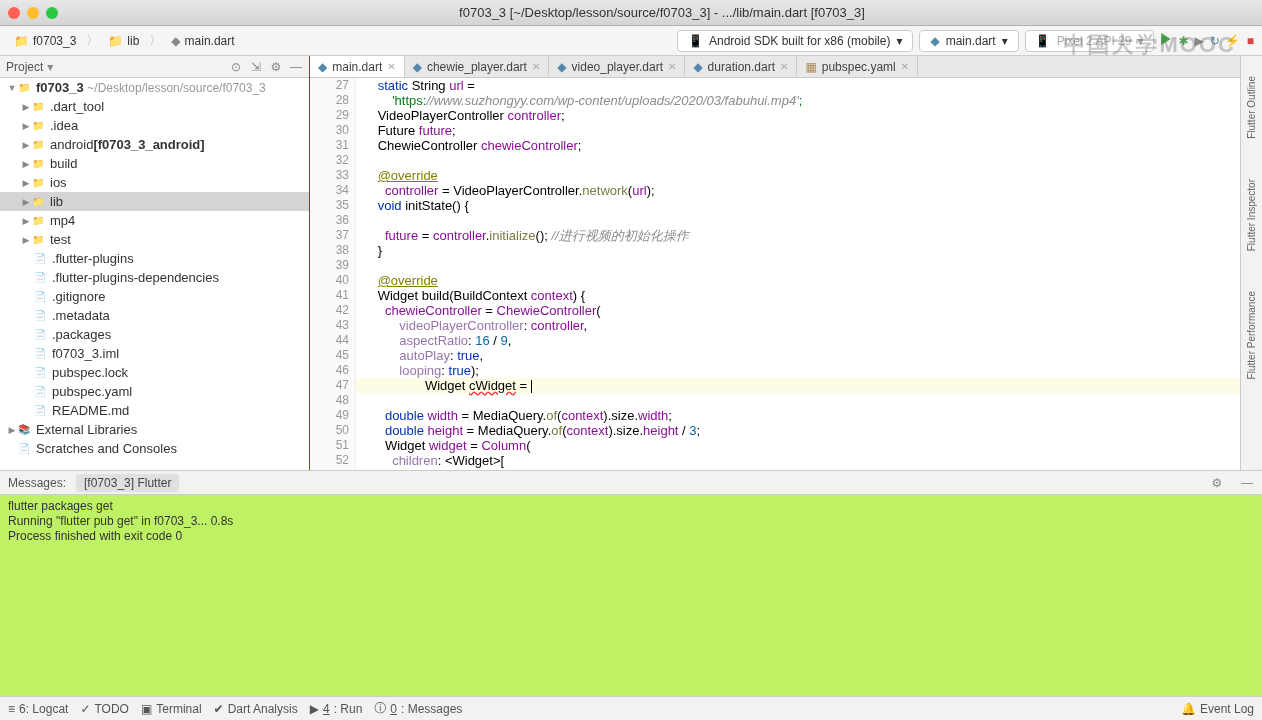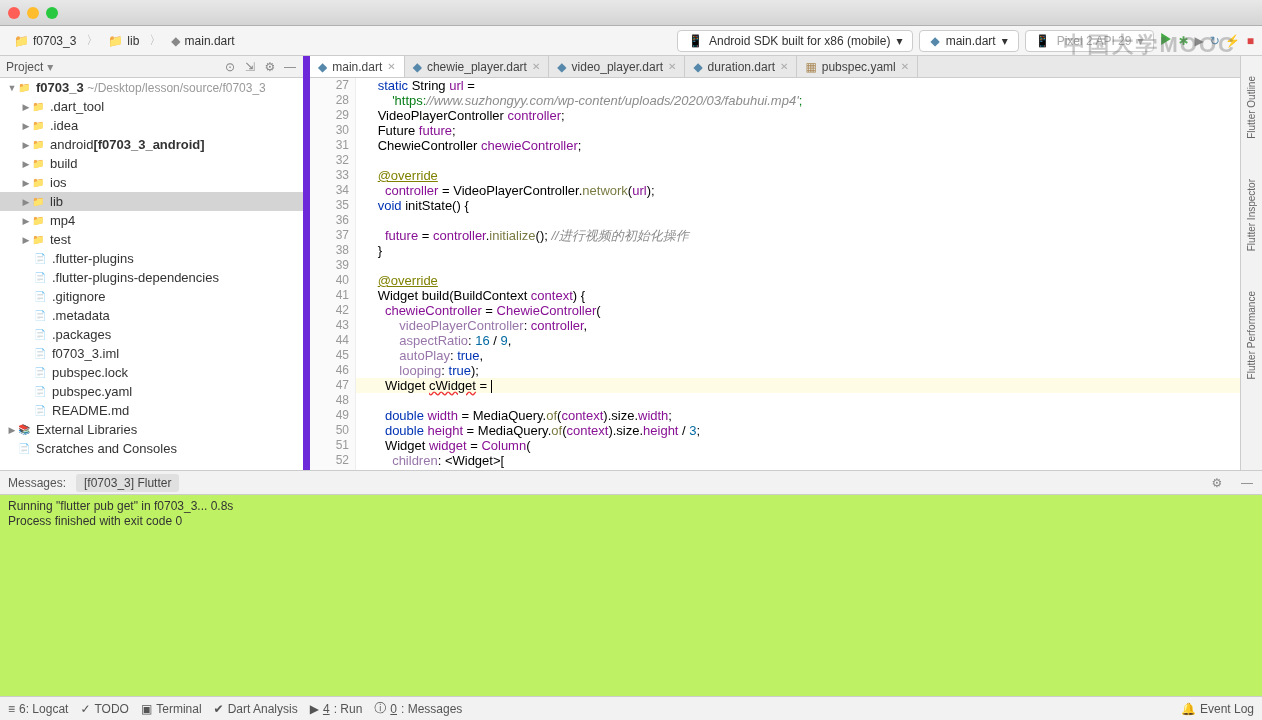--- a/index.html
+++ b/index.html
@@ -20,42 +20,42 @@
 .device-btn { display: flex; align-items: center; gap: 6px; padding: 3px 10px; background: #fff; border: 1px solid #ccc; border-radius: 4px; font-size: 12px; color: #333; }
 .disabled { color: #aaa; }
 .run-ico { width: 12px; height: 12px; }
 .watermark { position: absolute; right: 26px; top: 30px; font-size: 22px; font-weight: 600; color: rgba(100,100,100,0.35); letter-spacing: 2px; z-index: 100; }
 
 .main-area { display: flex; height: 414px; }
 .project-header { height: 22px; display: flex; align-items: center; padding: 0 6px; background: #f2f2f2; border-bottom: 1px solid #ccc; font-size: 12px; color: #555; }
 .project-header .spacer { flex: 1; }
 .mini-ico { width: 14px; height: 14px; margin-left: 6px; color: #888; display: inline-flex; align-items: center; justify-content: center; }
 
-.left-panel { width: 310px; background: #fff; border-right: 7px solid #6d28d9; display: flex; flex-direction: column; }
+.left-panel { width: 310px; background: #fff; border-right: 1px solid #6d28d9; display: flex; flex-direction: column; }
 .tree { overflow: auto; font-family: Menlo, monospace; font-size: 13px; }
 .tree-row { display: flex; align-items: center; height: 19px; padding-left: 6px; color: #333; white-space: nowrap; }
 .tree-row.sel { background: #d4d4d4; }
 .tree-row .tw { width: 12px; color: #888; font-size: 9px; display: inline-flex; justify-content: center; }
 .tree-row .fi { width: 14px; height: 14px; margin-right: 4px; display: inline-flex; align-items: center; justify-content: center; font-size: 10px; }
 .folder-ico { color: #d9a95b; }
 .file-ico { color: #888; }
 .bold { font-weight: 600; }
 .dim { color: #999; font-size: 12px; }
 
 .editor-panel { flex: 1; background: #fff; display: flex; flex-direction: column; position: relative; }
 .tabs { height: 22px; display: flex; background: #e8e8e8; border-bottom: 1px solid #ccc; }
 .tab { display: flex; align-items: center; padding: 0 8px; gap: 5px; font-size: 12px; background: #e8e8e8; border-right: 1px solid #ccc; color: #444; }
 .tab.active { background: #fff; }
 .tab .x { color: #aaa; font-size: 10px; }
 .code-area { flex: 1; display: flex; overflow: hidden; }
 .gutter { width: 46px; background: #fafafa; border-right: 1px solid #eee; color: #999; font-family: Menlo, monospace; font-size: 12px; text-align: right; padding-right: 6px; }
 .gutter div { height: 15px; line-height: 15px; }
 .code { flex: 1; font-family: Menlo, monospace; font-size: 13px; position: relative; }
 .code-line { height: 15px; line-height: 15px; white-space: pre; }
-.code-line.cur { background: #fffce5; }
+.code-line.cur { background: #fffce5; padding-left: 40px; }
 .kw-blue { color: #0033b3; }
 .str { color: #067d17; }
 .call { color: #7a7a43; }
 .ref { color: #871094; }
 .num { color: #0369a1; }
 .cmt { color: #8c8c8c; font-style: italic; }
 .err { text-decoration: underline wavy #e33; }
 .param { color: #9876aa; }
 .ann { color: #808000; text-decoration: underline; }
 .caret { display: inline-block; width: 1px; height: 13px; background: #000; vertical-align: middle; }
@@ -76,20 +76,21 @@
 </style>
 </head>
 <body>
 
 <div class="titlebar">
   <div class="traffic">
     <div class="tl red"></div>
     <div class="tl yellow"></div>
     <div class="tl green"></div>
   </div>
+  <div class="title">f0703_3 [~/Desktop/lesson/source/f0703_3] - .../lib/main.dart [f0703_3]</div>
 </div>
 
 <div class="watermark">中国大学MOOC</div>
 
 <div class="breadcrumb-row">
   <span class="crumb">
       <span class="fi folder-ico">📁</span>
       <span>f0703_3</span>
     </span>
   <span class="sep">〉</span>
@@ -329,20 +330,21 @@
 
 <div class="messages-panel">
   <div class="msg-header">
     <span class="lbl">Messages:</span>
     <span class="tabm">[f0703_3] Flutter</span>
     <span style="flex:1"></span>
     <span class="mini-ico">⚙</span>
     <span class="mini-ico">—</span>
   </div>
   <div class="msg-body" id="msgbody">
+      <div>flutter packages get</div>
       <div>Running "flutter pub get" in f0703_3...                            0.8s</div>
       <div>Process finished with exit code 0</div>
     </div>
 </div>
 
 <div class="bottom-bar">
   <span class="bicon">≡ <span>6: Logcat</span></span>
   <span class="bicon">✓ <span>TODO</span></span>
   <span class="bicon">▣ <span>Terminal</span></span>
   <span class="bicon">✔ <span>Dart Analysis</span></span>

